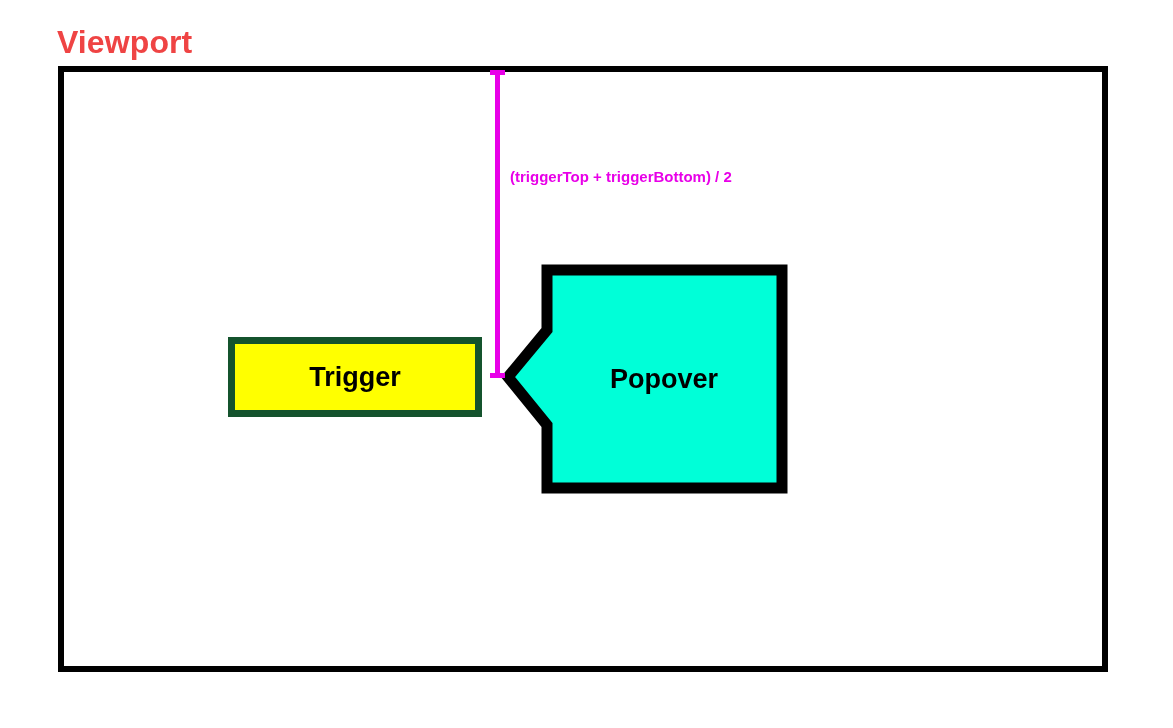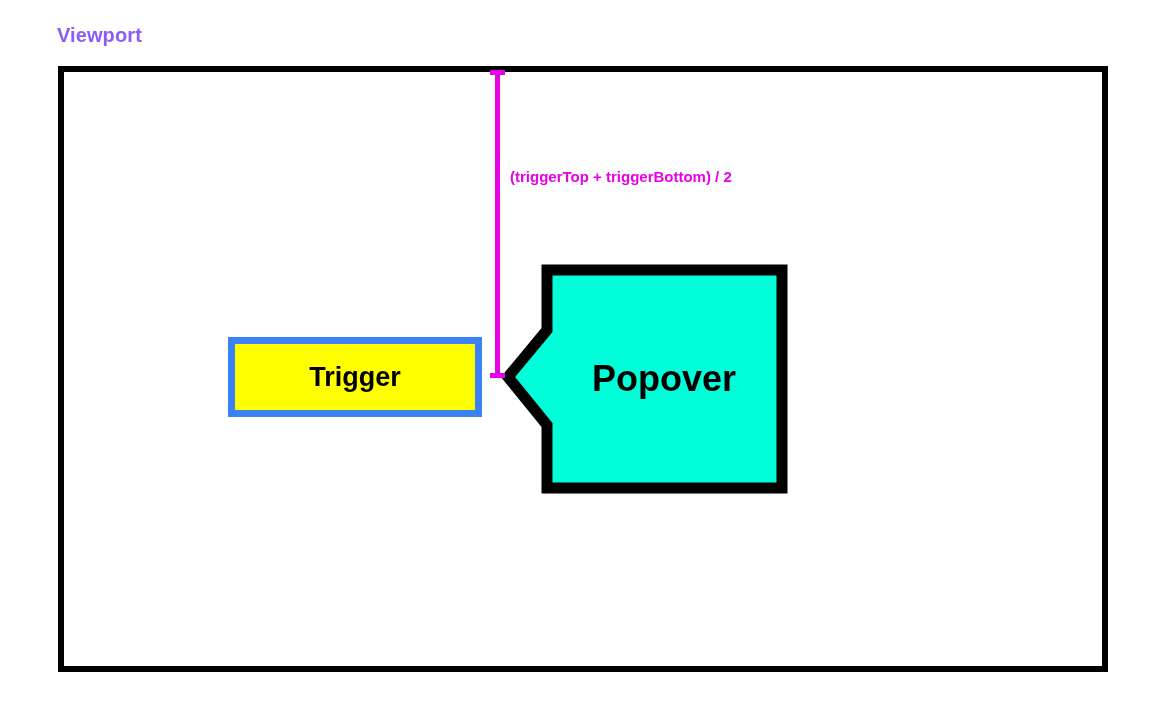--- a/index.html
+++ b/index.html
@@ -18,23 +18,23 @@
     width: 1173px;
     height: 728px;
     background: #ffffff;
   }
 
   
   #viewport-title {
     position: absolute;
     left: 57px;
     top: 24px;
-    font-size: 20px;
+    font-size: 32px;
     font-weight: bold;
-    color: #8b5cf6;
+    color: #ef4444;
     letter-spacing: 0.1px;
     white-space: nowrap;
   }
 
   
   #viewport-frame {
     position: absolute;
     left: 58px;
     top: 66px;
     width: 1050px;
@@ -45,21 +45,21 @@
   }
 
   
   #trigger-box {
     position: absolute;
     left: 228px;
     top: 337px;
     width: 254px;
     height: 80px;
     background: #ffff00;
-    border: 7px solid #3b82f6;
+    border: 7px solid #14532d;
     box-sizing: border-box;
     display: flex;
     align-items: center;
     justify-content: center;
   }
   #trigger-label {
     font-size: 27px;
     font-weight: bold;
     color: #000000;
     white-space: nowrap;
@@ -83,21 +83,21 @@
   }
   #popover-label {
     position: absolute;
     left: 47px;
     top: 0;
     width: 234px;
     height: 234px;
     display: flex;
     align-items: center;
     justify-content: center;
-    font-size: 36px;
+    font-size: 27px;
     font-weight: bold;
     color: #000000;
     white-space: nowrap;
     pointer-events: none;
   }
 
   
   #measure-line {
     position: absolute;
     left: 495px;

